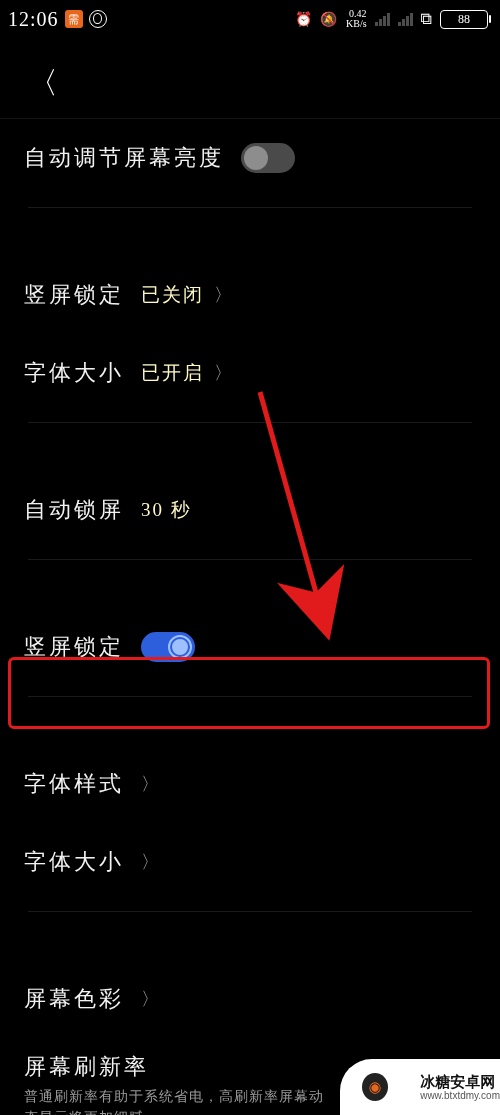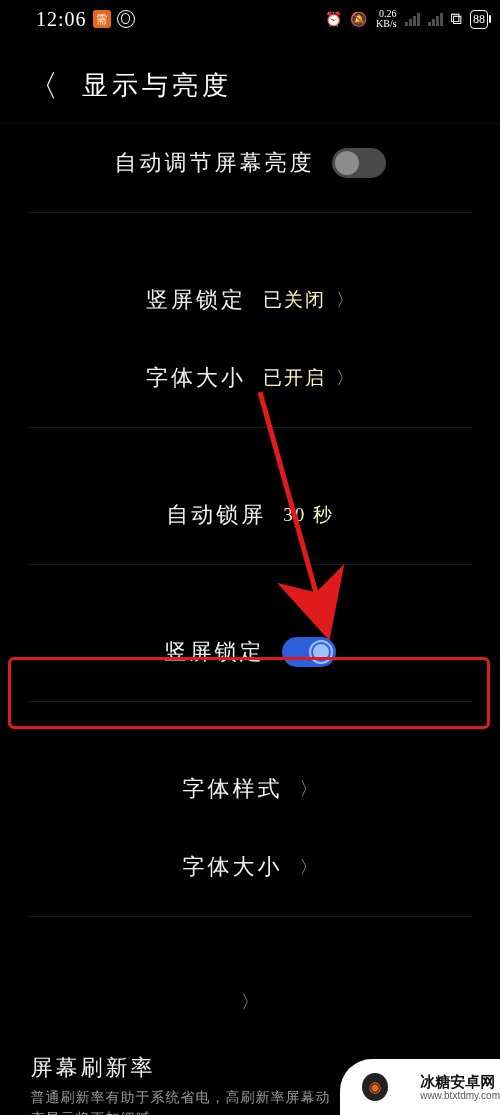--- a/index.html
+++ b/index.html
@@ -16,48 +16,48 @@
   .status-bar {
     height: 38px;
     display: flex;
     align-items: center;
     justify-content: space-between;
     padding: 0 12px 0 8px;
     font-size: 17px;
   }
   .status-left { display:flex; align-items:center; gap:6px; }
   .status-right { display:flex; align-items:center; gap:8px; font-size:14px;}
-  .status-time { font-size:20px; letter-spacing:1px; font-family:"KaiTi","STKaiti",serif;margin-left:28px;}
+  .status-time { font-size:20px; letter-spacing:1px; font-family:"KaiTi","STKaiti",serif;}
   .sq-icon { width:18px; height:18px; background:#e7681d; border-radius:3px; display:inline-flex;align-items:center;justify-content:center;font-size:11px;color:#fff;}
   .globe { width:18px;height:18px;border:1.5px solid #fff;border-radius:50%;position:relative;box-sizing:border-box;}
   .globe:after{content:"";position:absolute;left:3px;top:2px;width:9px;height:11px;border:1.5px solid #fff;border-radius:50%;box-sizing:border-box;}
   .kbs { font-size:10px; line-height:1; text-align:right;}
-  .battery { display:inline-flex;align-items:flex-start;border:1.5px solid #fff;border-radius:4px;padding:1px 2px;font-size:12px;position:relative;}
+  .battery { display:inline-flex;align-items:flex-start;border:1.5px solid #fff;border-radius:4px;padding:1px 17px;font-size:12px;position:relative;}
   .battery:after{content:"";position:absolute;right:-4px;top:4px;width:2px;height:8px;background:#fff;border-radius:1px;}
   .signal{display:inline-flex;align-items:flex-end;gap:1px;height:14px;opacity:.5;}
   .signal span{width:3px;background:#999;}
   .signal span:nth-child(1){height:4px;}
   .signal span:nth-child(2){height:7px;}
   .signal span:nth-child(3){height:10px;}
   .signal span:nth-child(4){height:13px;}
 
   .header {
     display:flex;
     align-items:center;
     padding: 30px 20px 20px 28px;
     gap: 24px;
   }
   .back-arrow { font-size:30px; line-height:1; color:#fff;}
   .page-title { font-size:26px; letter-spacing:4px;}
   .divider-thin { height:1px; background:rgba(255,255,255,.08); margin:0;}
   .row {
     display:flex;
     align-items:center;
-    justify-content:center;
-    padding: 24px 13px;
+    justify-content:flex-start;
+    padding: 24px 24px;
     min-height:74px;
     box-sizing:border-box;
     gap:17px;
   }
   .row .label { font-size:22px; letter-spacing:3px; color:#f2f2f2;}
   .row .right { display:flex; align-items:center; gap:10px; color:#bdbdbd; font-size:18px;}
   .chevron { color:#9b9b9b; font-size:18px;}
   .value { color:#fef9c3; font-size:19px; letter-spacing:2px;}
   .sec-divider { height:1px; background:rgba(255,255,255,.1); margin:10px 28px;}
   .gap { height:38px;}
@@ -106,21 +106,21 @@
 <div class="status-bar">
   <div class="status-left">
     <span class="status-time">12:06</span>
     <span class="sq-icon">需</span>
     <span class="globe"></span>
   </div>
   <div class="status-right">
     <span>⏰</span>
     <span>🔕</span>
     <span class="kbs">
-      <div>0.26</div>
+      <div>0.42</div>
       <div>KB/s</div>
     </span>
     <span class="signal">
         <span></span>
         <span></span>
         <span></span>
         <span></span>
       </span>
     <span class="signal">
         <span></span>
@@ -130,21 +130,20 @@
       </span>
     <span style="font-size:16px;">⧉</span>
     <span class="battery">
         <span>88</span>
       </span>
   </div>
 </div>
 
 <div class="header">
   <span class="back-arrow">〈</span>
-  <span class="page-title">显示与亮度</span>
 </div>
 
 <div class="divider-thin"></div>
 
 <div class="row">
   <span class="label">自动调节屏幕亮度</span>
   <span class="toggle off">
       <span class="knob"></span>
     </span>
 </div>
@@ -202,20 +201,21 @@
   <span class="label">字体大小</span>
   <span class="right">
       <span class="chevron">〉</span>
     </span>
 </div>
 
 <div class="sec-divider"></div>
 <div class="gap"></div>
 
 <div class="row">
+  <span class="label">屏幕色彩</span>
   <span class="right">
       <span class="chevron">〉</span>
     </span>
 </div>
 
 <div class="row two-line">
   <div class="left">
     <span class="label">屏幕刷新率</span>
     <span class="subtitle">普通刷新率有助于系统省电，高刷新率屏幕动态显示将更加细腻。</span>
   </div>

